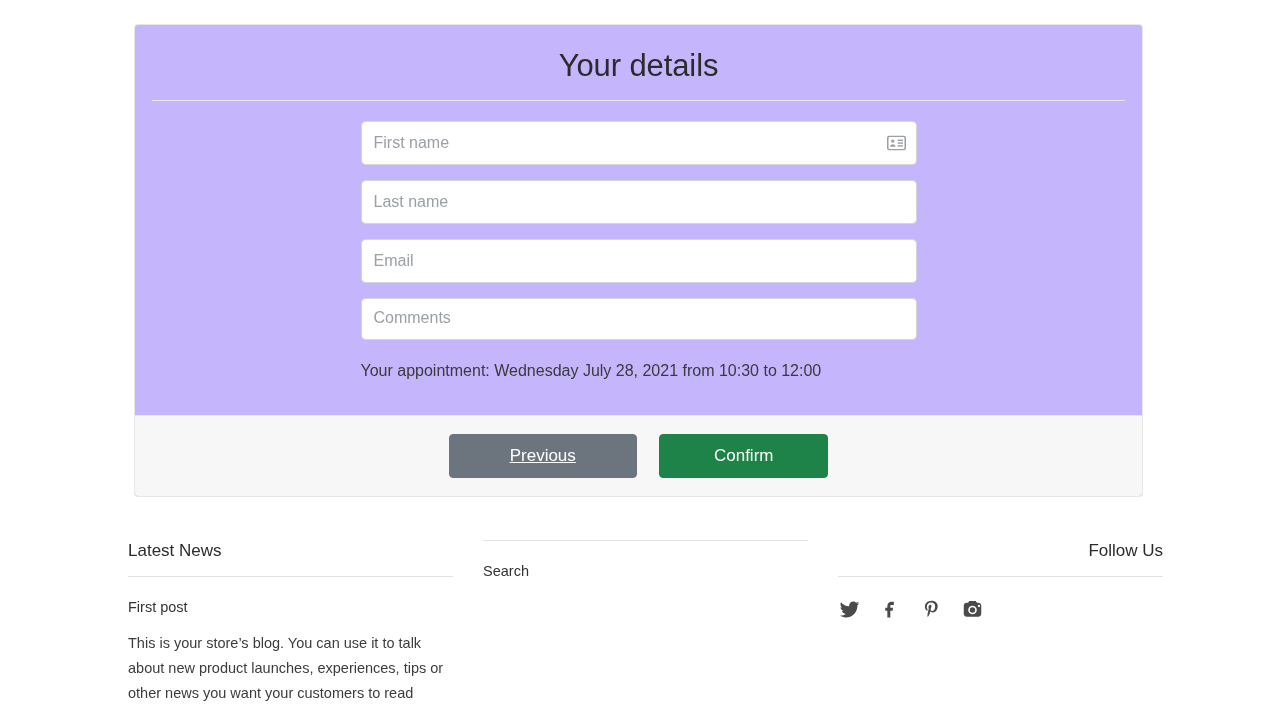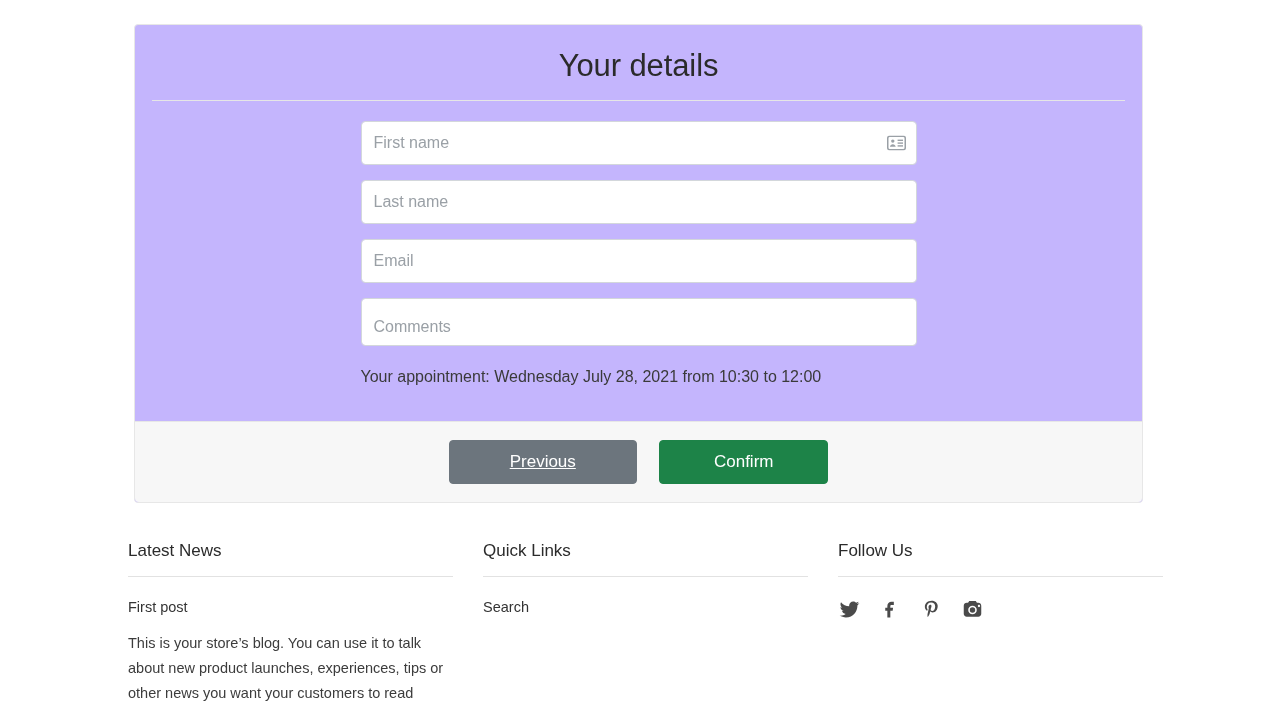--- a/index.html
+++ b/index.html
@@ -70,24 +70,24 @@
     background-clip: padding-box;
     border: 1px solid #d3d7db;
     border-radius: 4px;
     outline: none;
   }
   .text-input::placeholder {
     color: #9aa0a6;
     opacity: 1;
   }
   textarea.text-input {
-    height: 48px;
+    height: 42px;
     resize: none;
     overflow: hidden;
-    padding-top: 16px;
+    padding-top: 7px;
   }
 
   .autofill-icon {
     position: absolute;
     right: 11px;
     top: 50%;
     transform: translateY(-50%);
     width: 19px;
     height: 15px;
     display: block;
@@ -142,21 +142,21 @@
     top: 540px;
     width: 1076px;
     padding: 0 120px;
     display: flex;
     gap: 0;
   }
   .footer-col {
     width: 325px;
     margin-right: 30px;
   }
-  .footer-col:last-child { margin-right: 0; }
+  .footer-col:last-child { margin-right: 0; text-align: right; }
 
   .footer-heading {
     margin: 0;
     font-size: 17px;
     font-weight: 400;
     color: #2b2b2b;
     padding-bottom: 14px;
     line-height: 1.3;
   }
   .footer-rule {
@@ -255,21 +255,20 @@
 <footer class="site-footer">
 
   <div class="footer-col">
     <h2 class="footer-heading">Latest News</h2>
     <div class="footer-rule"></div>
     <p class="post-title">First post</p>
     <p class="post-body">This is your store’s blog. You can use it to talk about new product launches, experiences, tips or other news you want your customers to read</p>
   </div>
 
   <div class="footer-col">
-    <h2 class="footer-heading">Quick Links</h2>
     <div class="footer-rule"></div>
     <a class="quick-link" href="#">Search</a>
   </div>
 
   <div class="footer-col">
     <h2 class="footer-heading">Follow Us</h2>
     <div class="footer-rule"></div>
     <div class="social-row">
 
       <a class="social-icon" href="#">

